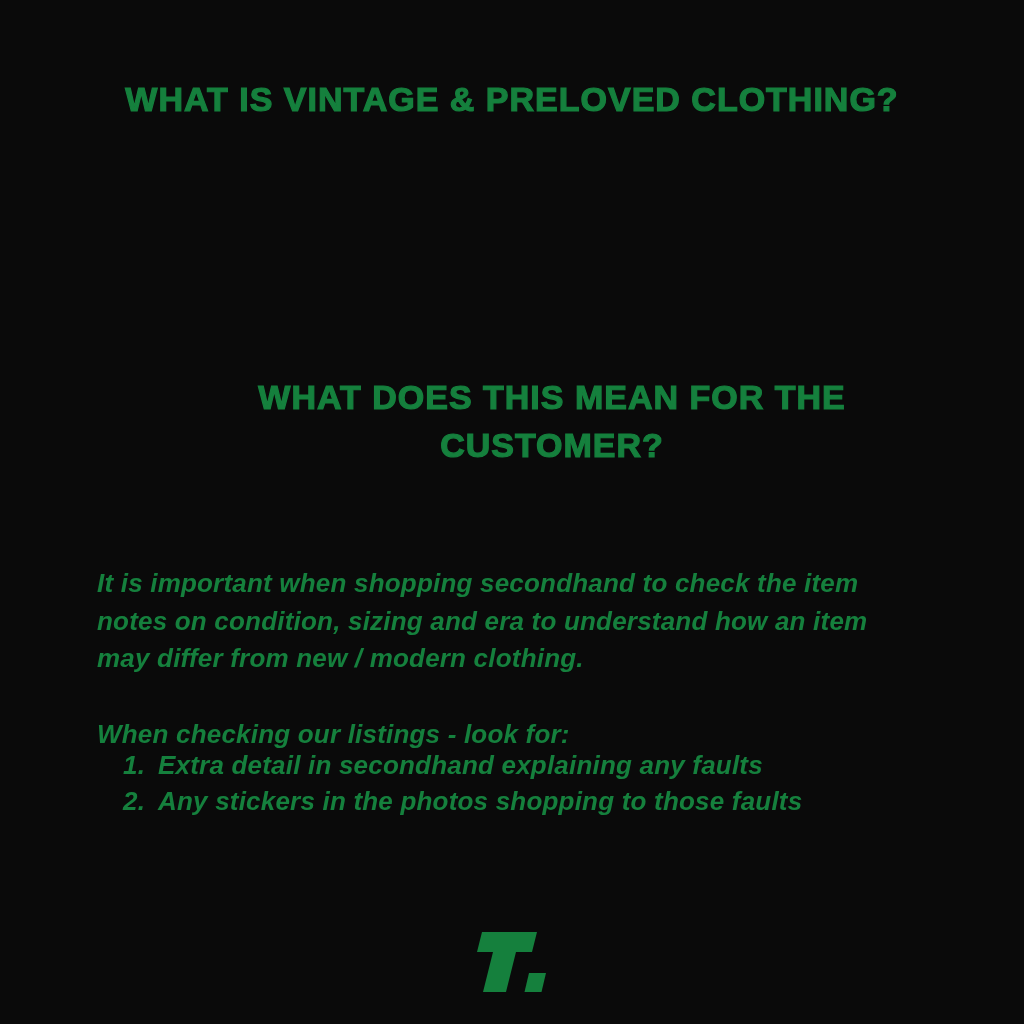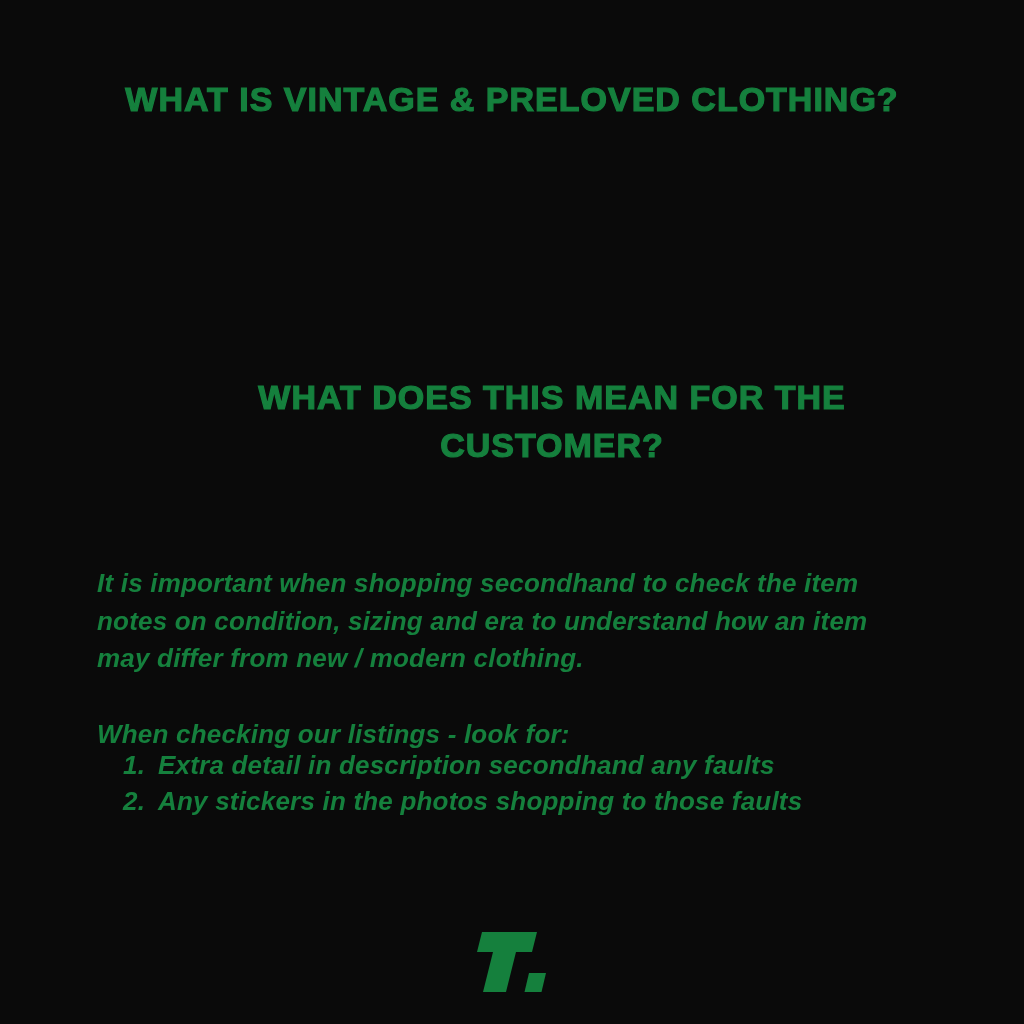--- a/index.html
+++ b/index.html
@@ -81,21 +81,21 @@
 
   <div class="bodytext para2">It is important when shopping secondhand to check the item
 notes on condition, sizing and era to understand how an item
 may differ from new / modern clothing.</div>
 
   <div class="bodytext list-intro">When checking our listings - look for:</div>
 
   <ol class="checklist">
     <li>
       <span class="num">1.</span>
-      <span>Extra detail in description secondhand any faults</span>
+      <span>Extra detail in secondhand explaining any faults</span>
     </li>
     <li>
       <span class="num">2.</span>
       <span>Any stickers in the photos shopping to those faults</span>
     </li>
   </ol>
 
   <svg class="logo" viewBox="0 0 70 60" aria-label="T." role="img">
 
     <polygon points="5,0 60,0 55,20 0,20" fill="currentColor"></polygon>

